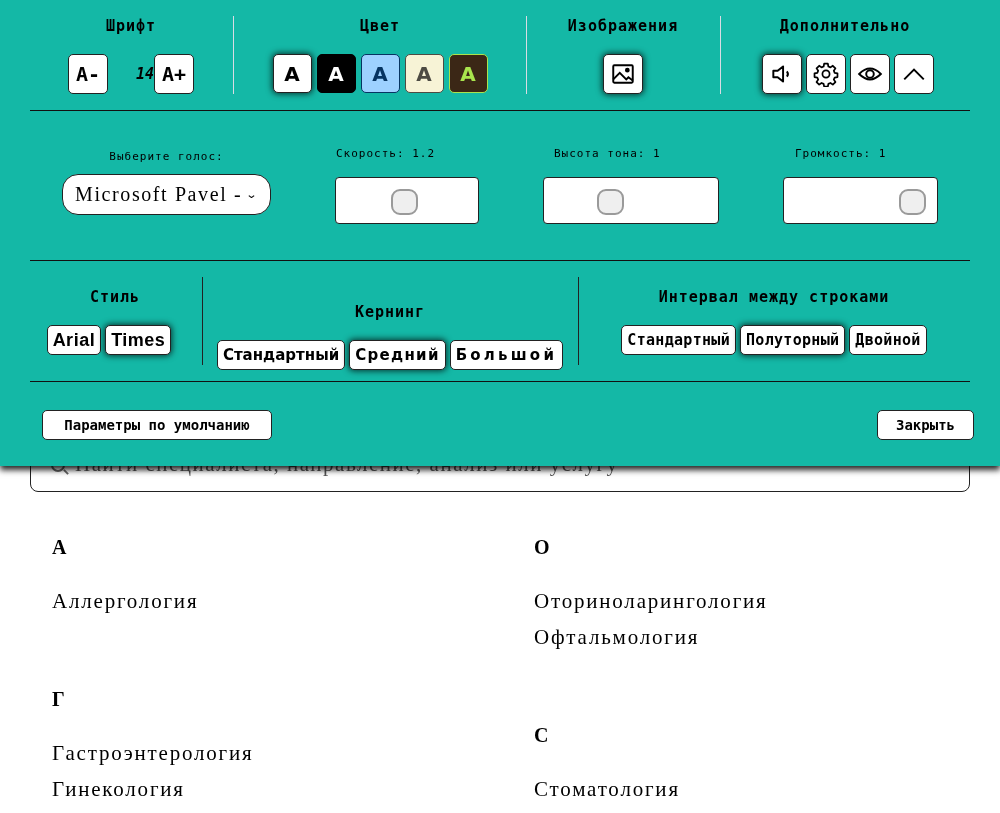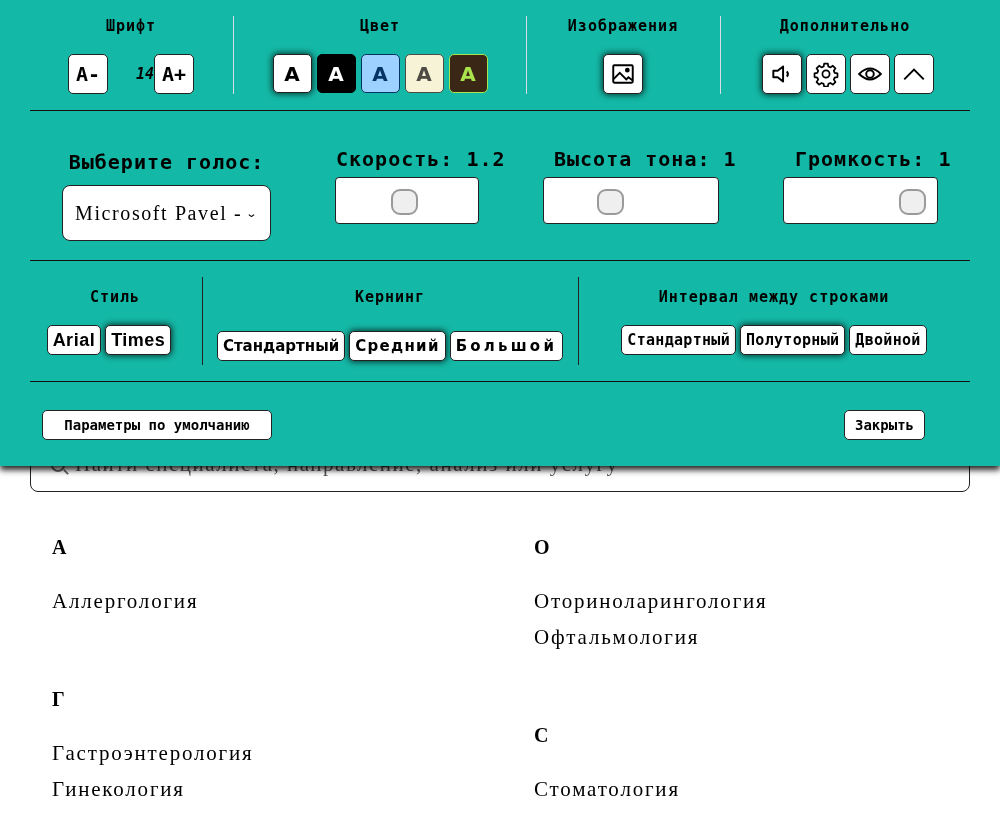--- a/index.html
+++ b/index.html
@@ -44,23 +44,23 @@
   .btn.active { box-shadow: 0 0 6px 1px rgba(0,0,0,0.7); }
 
   .font-btn { width: 40px; height: 40px; font-size: 20px; }
   .font-size { font-size: 15px; font-weight: bold; width: 46px; text-align: right; font-style: italic; }
 
   .swatch { width: 39px; height: 39px; font-family: "DejaVu Sans", sans-serif; font-size: 20px; margin-right: 5px; }
 
   .icon-btn { width: 40px; height: 40px; margin-right: 4px; }
   .icon-btn svg { width: 26px; height: 26px; }
 
-  .voice-label { font-weight: bold; font-size: 20px; letter-spacing: 1px; white-space: nowrap; }
+  .voice-label { font-weight: normal; font-size: 11px; letter-spacing: 1px; white-space: nowrap; }
   .voice-select {
-    width: 209px; height: 56px; border: 1px solid #222; border-radius: 8px; background: #fff;
+    width: 209px; height: 41px; border: 1px solid #222; border-radius: 16px; background: #fff;
     font-family: "Liberation Serif", serif; font-size: 20px; letter-spacing: 1.6px; padding: 0 12px;
     display: flex; align-items: center; justify-content: space-between; white-space: nowrap; overflow: hidden;
   }
   .chev { font-size: 11px; font-family: "DejaVu Sans", sans-serif; transform: scaleX(1.3); }
 
   .slider-box { position: absolute; height: 47px; border: 1px solid #222; border-radius: 4px; background: #fff; }
   .slider-thumb {
     position: absolute; top: 11px; width: 27px; height: 26px; border-radius: 9px;
     background: #efefef; border: 2px solid #9a9a9a;
   }
@@ -211,21 +211,21 @@
   <div class="section" style="left:40px; width:150px; top:287px;">
     <div class="section-title">Стиль</div>
     <div style="display:flex; margin-top:18px;">
       <button class="btn opt-btn" style="font-family:'Liberation Sans',sans-serif; font-size:18px; letter-spacing:0.5px; height:30px;">Arial</button>
       <button class="btn opt-btn active" style="font-family:Liberation Sans, sans-serif; font-size:18px; letter-spacing:0.5px; margin-right:12px;">Times</button>
     </div>
   </div>
 
   <div class="vsep dark" style="left:202px; top:277px; height:88px;"></div>
 
-  <div class="section" style="left:222px; width:336px; top:287px;gap:6px;">
+  <div class="section" style="left:222px; width:336px; top:302px;">
     <div class="section-title">Кернинг</div>
     <div style="display:flex; margin-top:18px;">
       <button class="btn opt-btn" style="font-family:'DejaVu Sans',sans-serif; font-size:15px; letter-spacing:0;">Стандартный</button>
       <button class="btn opt-btn active" style="font-family:'DejaVu Sans',sans-serif; font-size:15px; letter-spacing:1.3px;">Средний</button>
       <button class="btn opt-btn" style="font-family:'DejaVu Sans',sans-serif; font-size:15px; letter-spacing:3.2px; margin-right:0;">Большой</button>
     </div>
   </div>
 
   <div class="vsep dark" style="left:578px; top:277px; height:88px;"></div>
 
@@ -234,14 +234,14 @@
     <div style="display:flex; margin-top:18px;">
       <button class="btn opt-btn">Стандартный</button>
       <button class="btn opt-btn active">Полуторный</button>
       <button class="btn opt-btn" style="margin-right:0;">Двойной</button>
     </div>
   </div>
 
   <div class="hr" style="top:381px;"></div>
 
   <button class="btn footer-btn" style="left:42px; width:230px;">Параметры по умолчанию</button>
-  <button class="btn footer-btn" style="left:844px; width:81px;">Закрыть</button>
+  <button class="btn footer-btn" style="left:877px; width:97px;">Закрыть</button>
 </div>
 
 </body></html>

